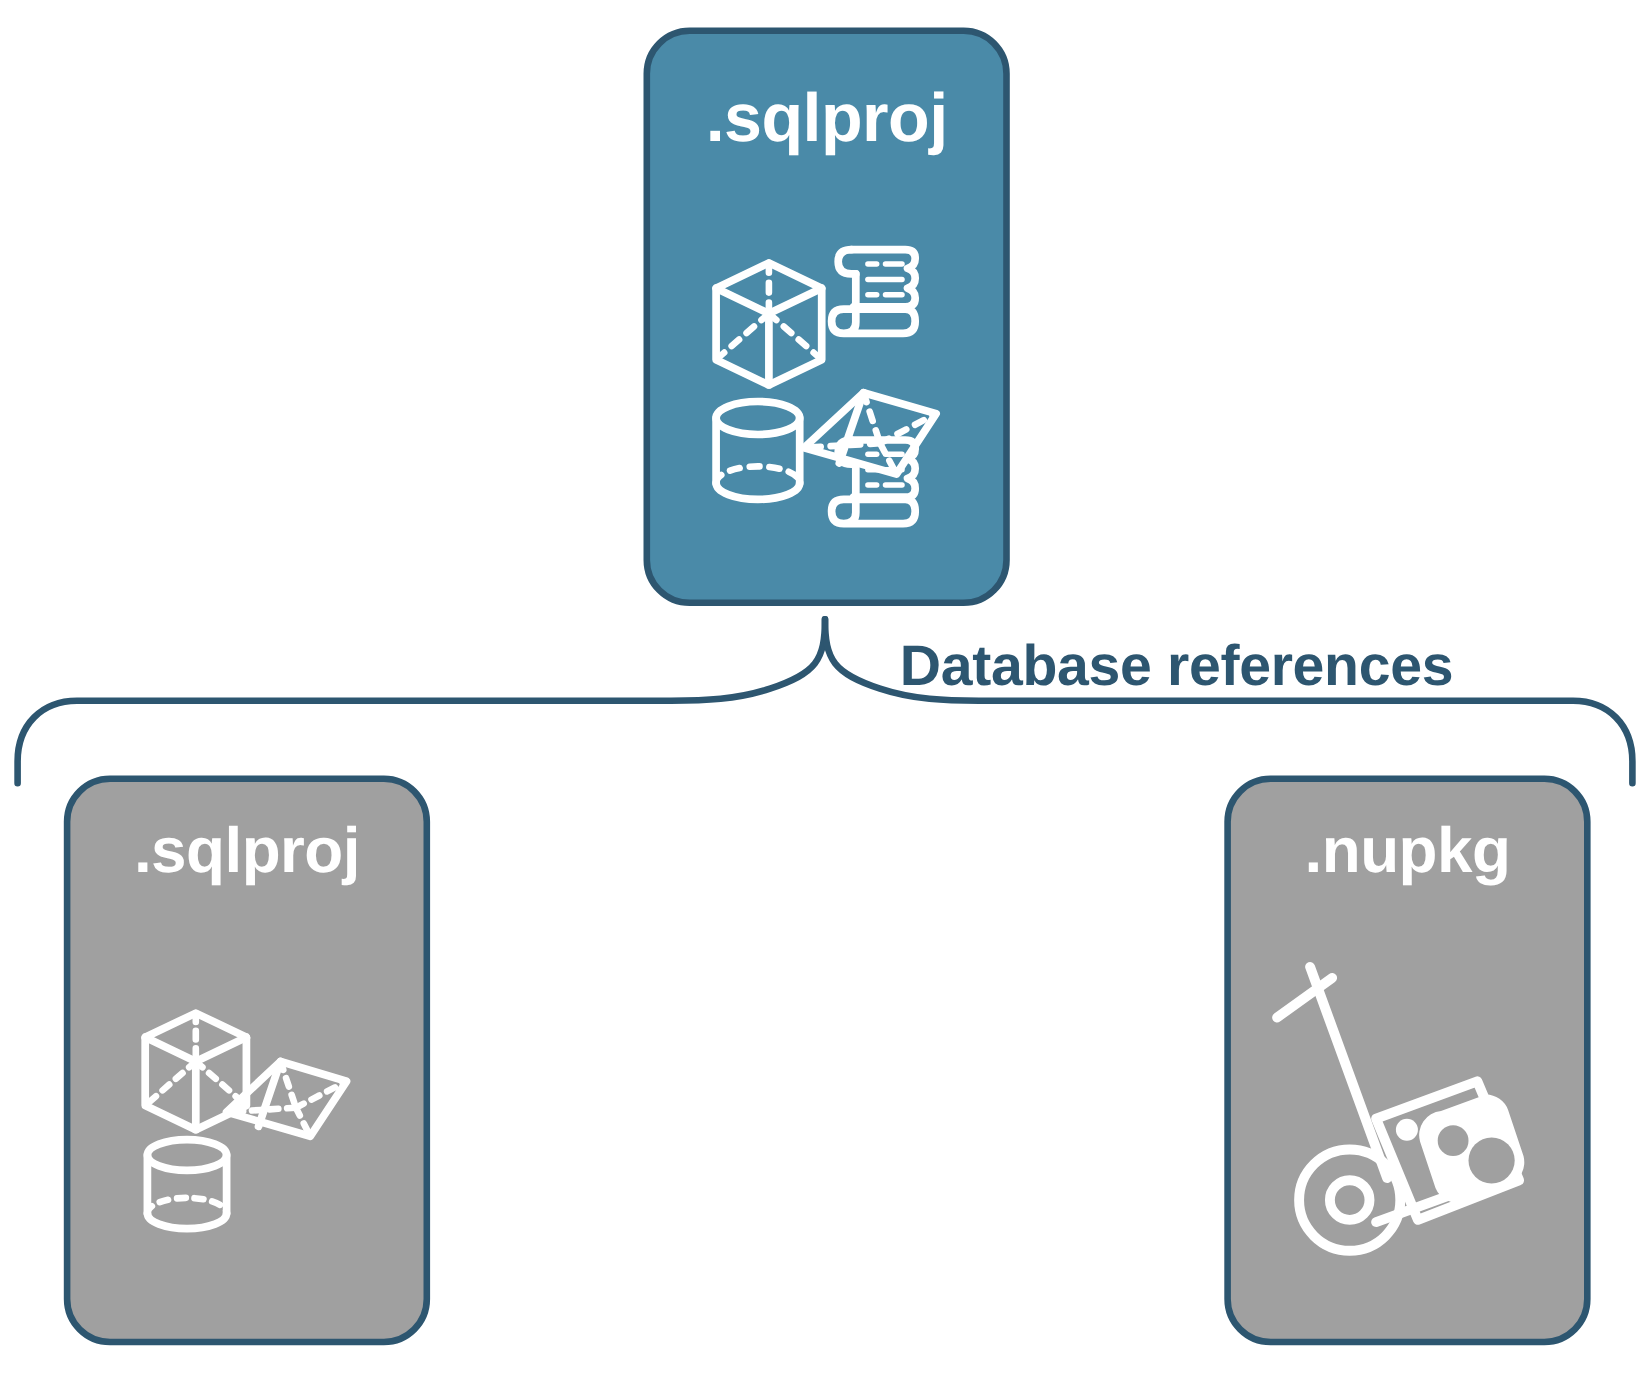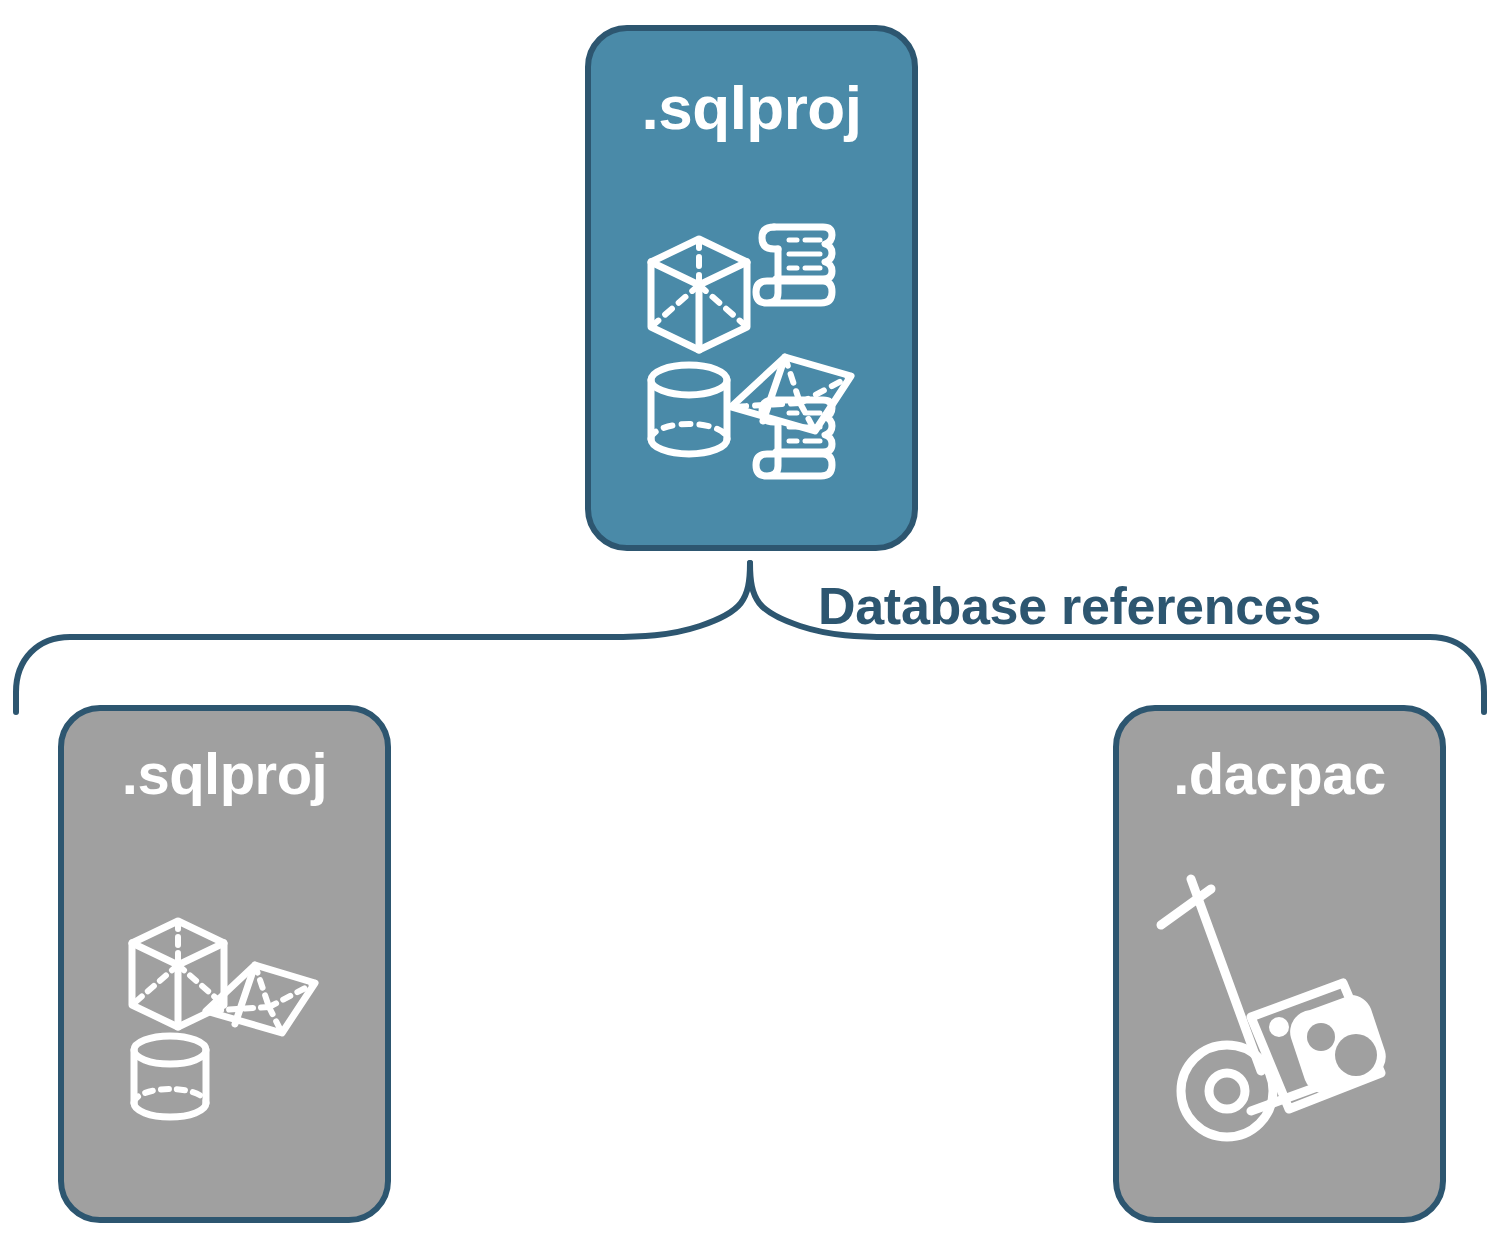--- a/index.html
+++ b/index.html
@@ -211,21 +211,21 @@
             <path d="M14 198 a36 14 0 0 0 72 0"></path>
             <path d="M14 198 a36 14 0 0 1 72 0" stroke-dasharray="8 8" stroke-width="6"></path>
           </g>
         </g>
       </svg>
     </div>
   </div>
 
 
   <div class="node child-node" id="child-nupkg">
-    <div class="node-title">.dacpac</div>
+    <div class="node-title">.nupkg</div>
     <div class="icon-area">
       <svg width="250" height="270" viewBox="0 0 250 270" aria-hidden="true">
         <g fill="none" stroke="#ffffff" stroke-width="9" stroke-linecap="round" stroke-linejoin="round">
 
           <path d="M6 50 L56 14"></path>
 
           <path d="M36 4 L106 196"></path>
 
           <path d="M96 236 L206 196"></path>
 

